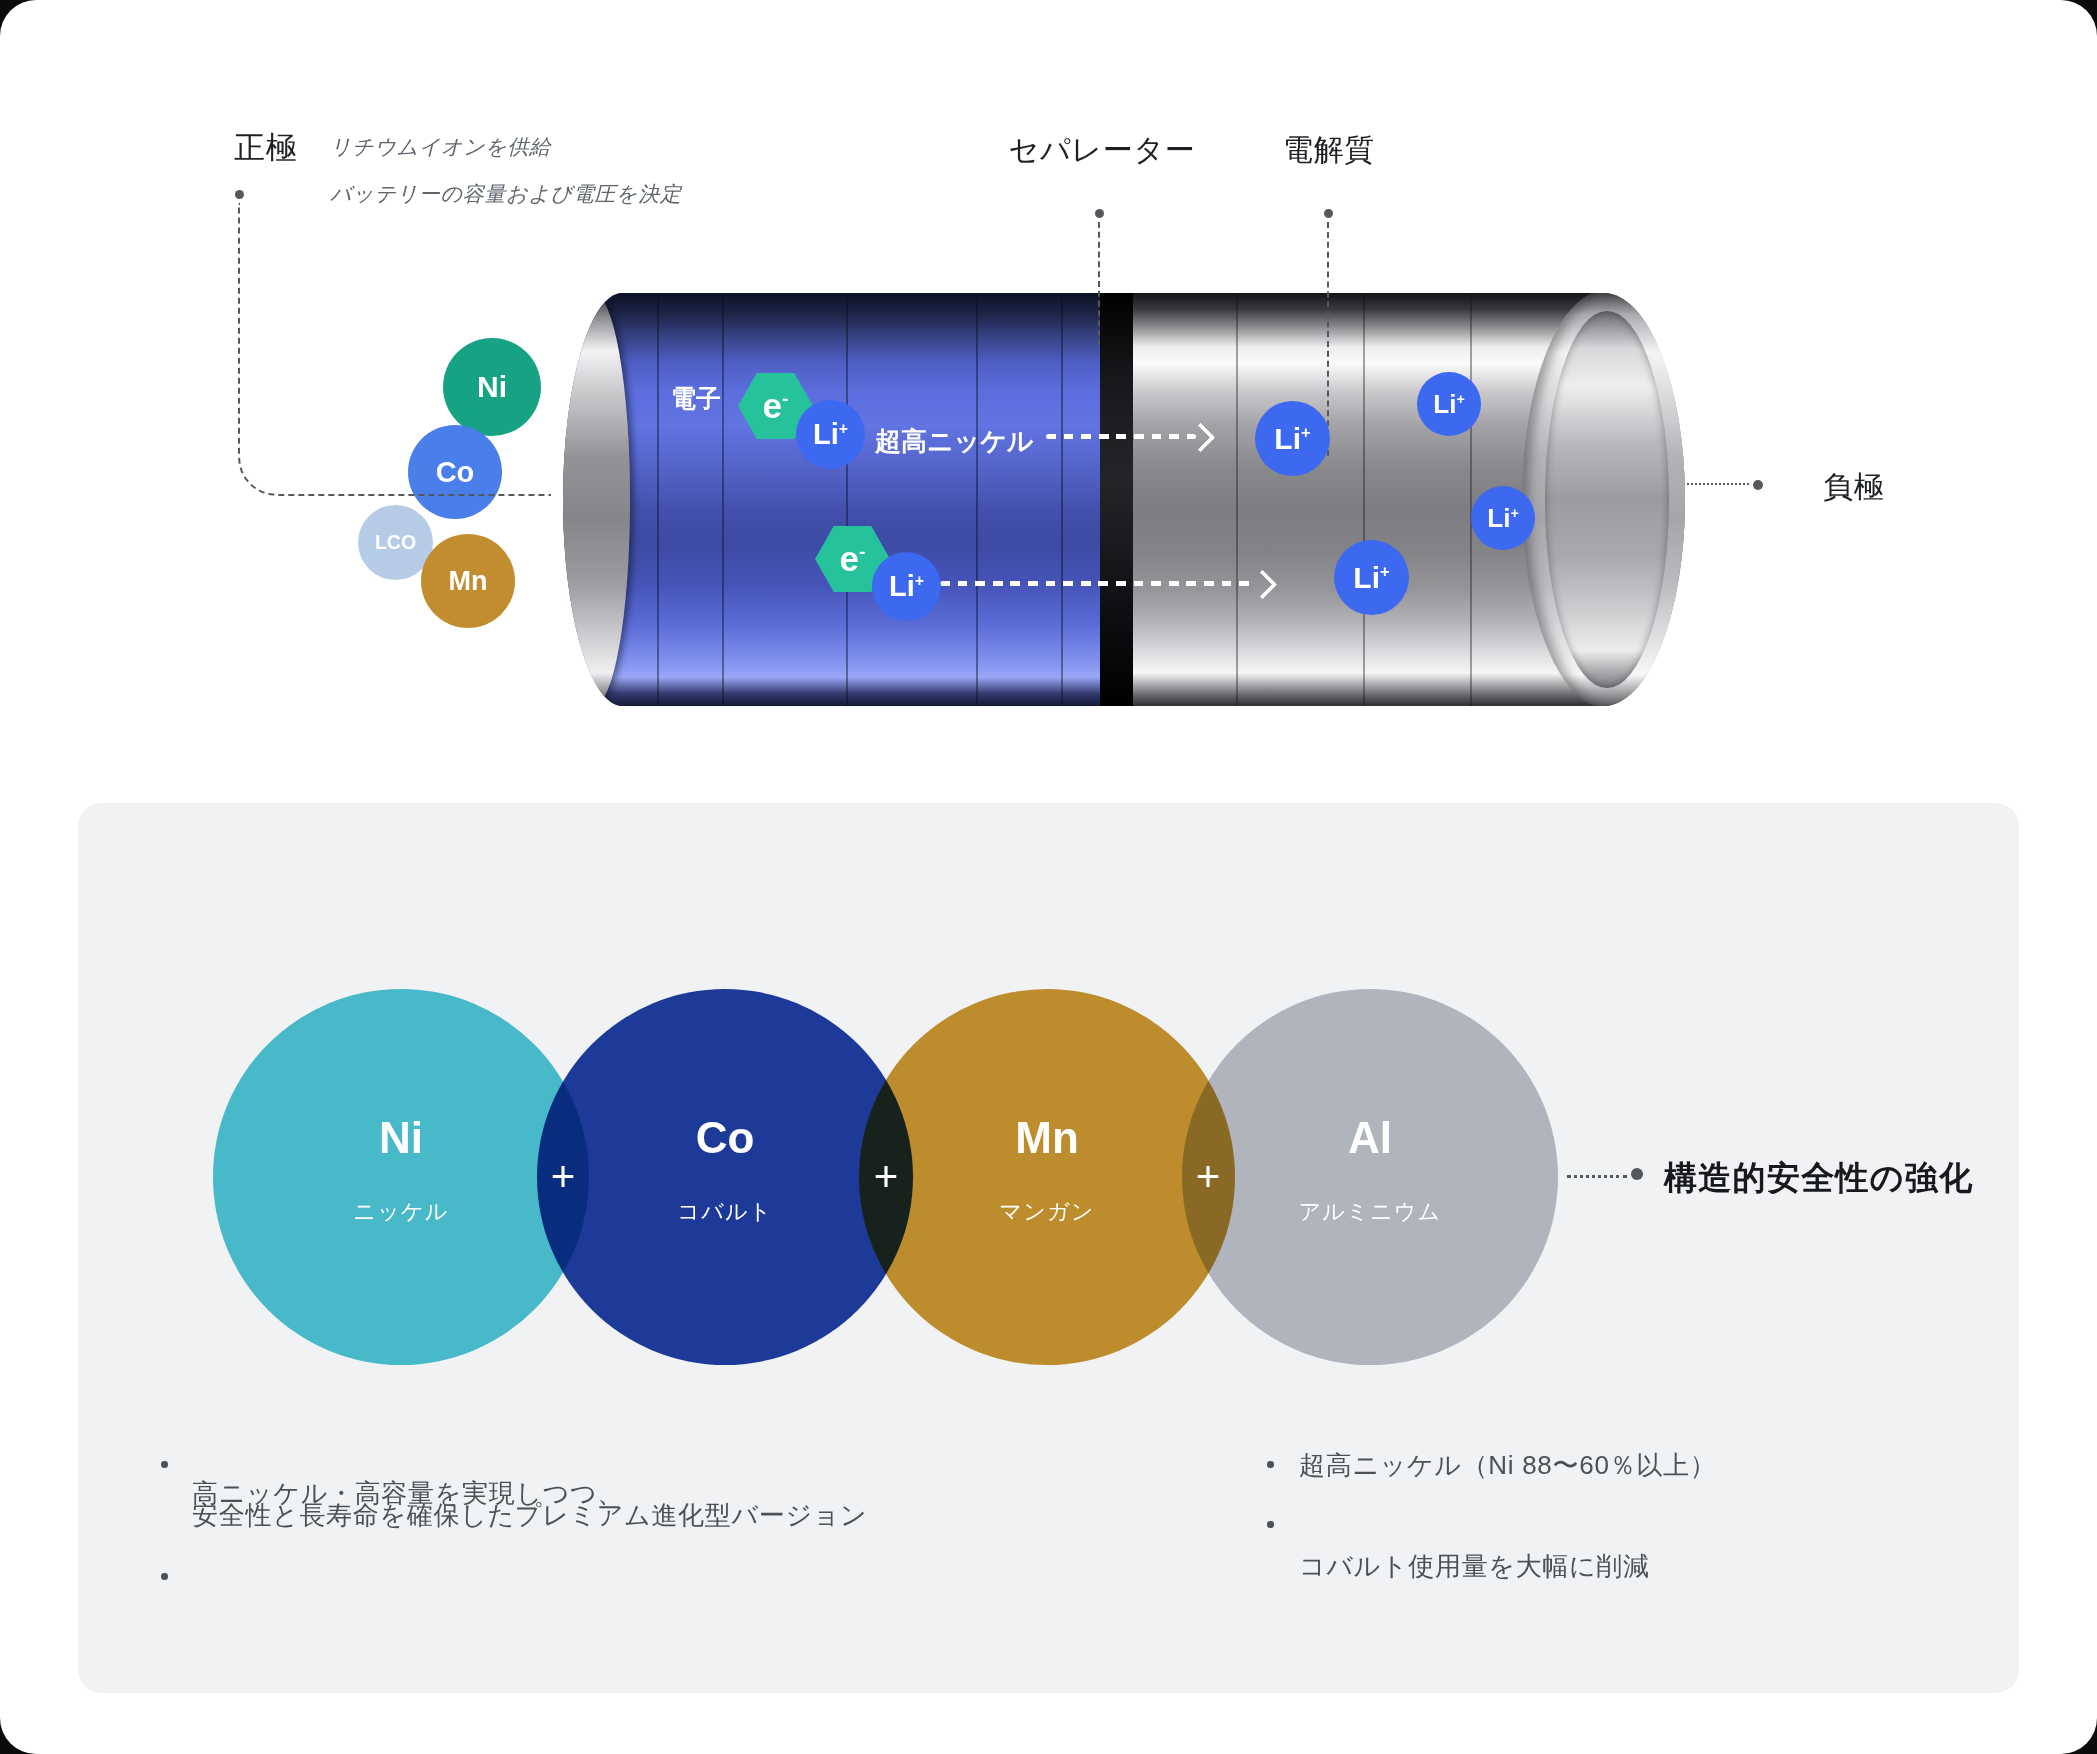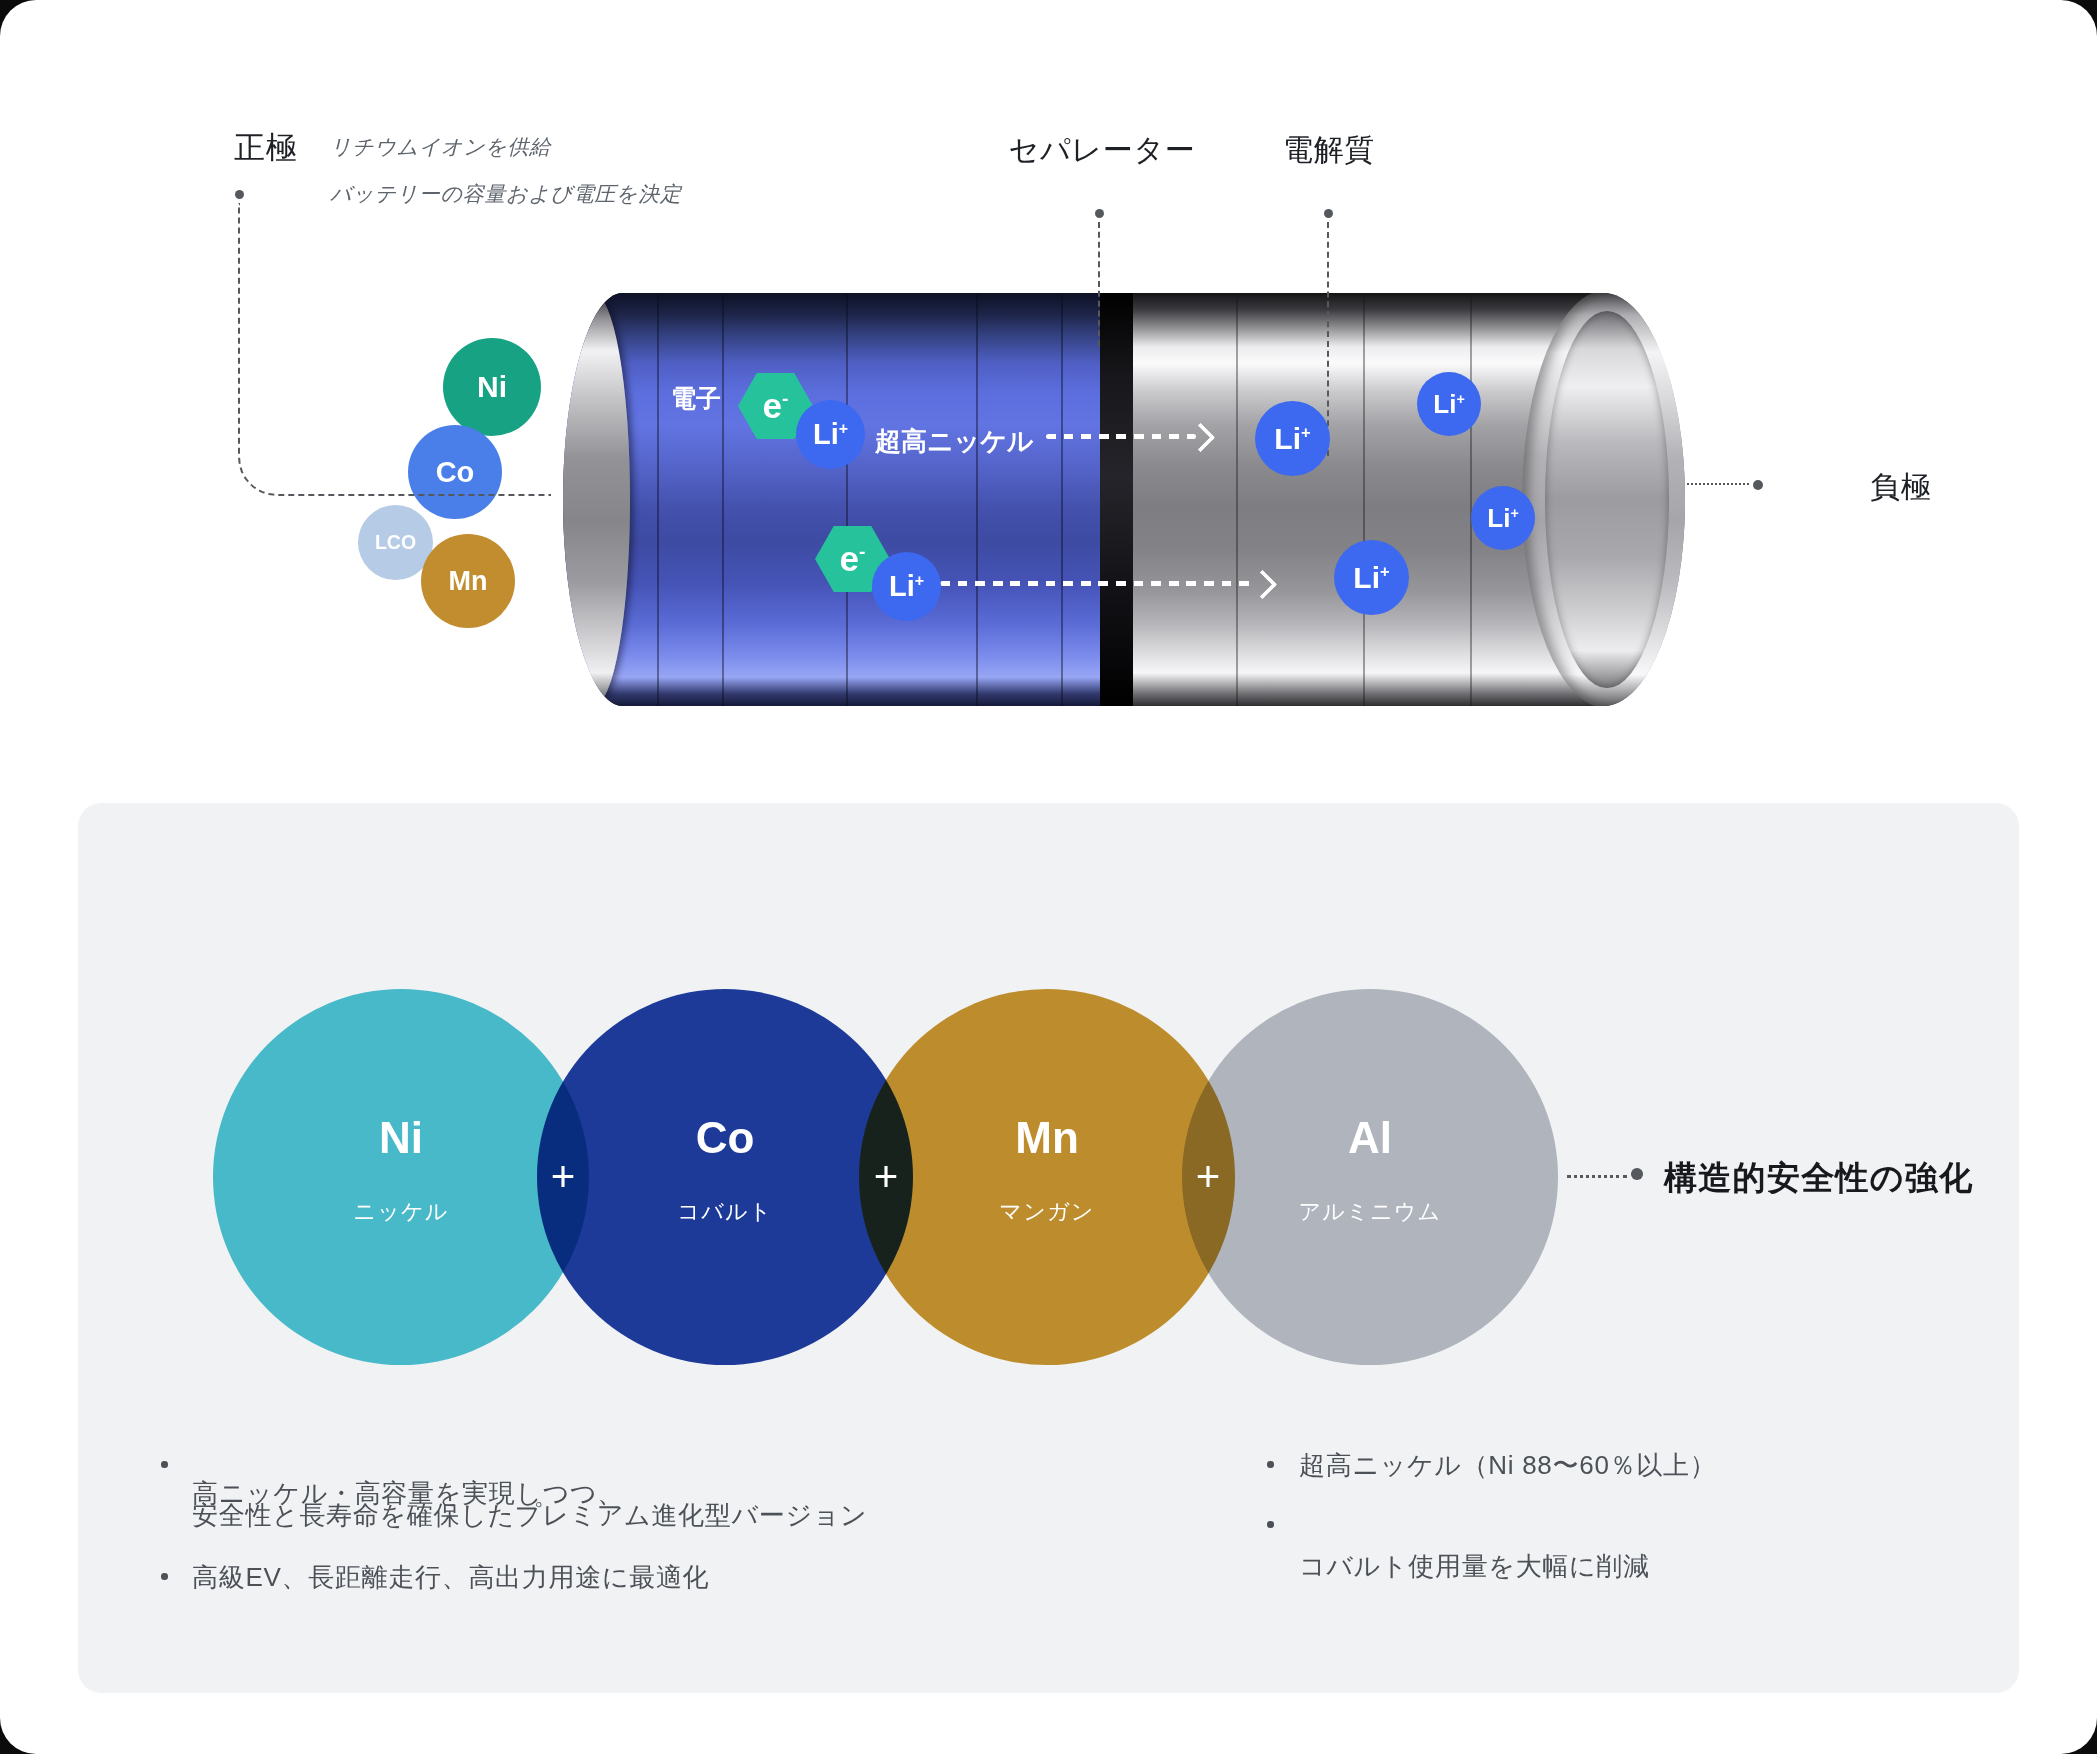--- a/index.html
+++ b/index.html
@@ -86,21 +86,21 @@
   <div class="abs lbl-strong" style="left:1102px;top:130px;transform:translateX(-50%);">セパレーター</div>
   <div class="abs dot" style="left:1095px;top:209px;"></div>
   <div class="abs dash-v" style="left:1098px;top:222px;height:124px;z-index:6;"></div>
 
   <div class="abs lbl-strong" style="left:1329px;top:130px;transform:translateX(-50%);">電解質</div>
   <div class="abs dot" style="left:1324px;top:209px;"></div>
   <div class="abs dash-v" style="left:1327px;top:222px;height:234px;z-index:6;"></div>
 
   <div class="abs anode-line"></div>
   <div class="abs dot" style="left:1753px;top:480px;width:10.4px;height:10.4px;"></div>
-  <div class="abs lbl-strong" style="left:1870px;top:467px;">負極</div>
+  <div class="abs lbl-strong" style="left:1823px;top:467px;">負極</div>
 
   <div class="abs battery">
     <div class="abs bat-silver"></div>
     <div class="abs bat-blue"></div>
     <div class="abs bat-sep"></div>
     <div class="abs cell-line" style="left:94px;"></div>
     <div class="abs cell-line" style="left:159px;"></div>
     <div class="abs cell-line" style="left:283px;"></div>
     <div class="abs cell-line" style="left:413px;"></div>
     <div class="abs cell-line" style="left:498px;"></div>
@@ -201,21 +201,20 @@
   <div class="abs venn-plus" style="left:1208px;top:1177px;">+</div>
 
   <div class="abs callout-line"></div>
   <div class="abs callout-dot"></div>
   <div class="abs callout-text">構造的安全性の強化</div>
 
   <div class="abs bullet-dot" style="left:161px;top:1461px;"></div>
   <div class="abs bullet" style="left:192px;top:1476px;">高ニッケル・高容量を実現しつつ、</div>
   <div class="abs bullet" style="left:192px;top:1498px;">安全性と長寿命を確保したプレミアム進化型バージョン</div>
   <div class="abs bullet-dot" style="left:161px;top:1573px;"></div>
-  <div class="abs bullet" style="left:192px;top:1560px;">高級EV、長距離走行、高出力用途に最適化</div>
 
   <div class="abs bullet-dot" style="left:1267px;top:1461px;"></div>
   <div class="abs bullet" style="left:1299px;top:1448px;">超高ニッケル（Ni 88〜60％以上）</div>
   <div class="abs bullet-dot" style="left:1267px;top:1521px;"></div>
   <div class="abs bullet" style="left:1299px;top:1508px;margin-top:41px;">コバルト使用量を大幅に削減</div>
 
 </div>
 
 
 </body></html>

